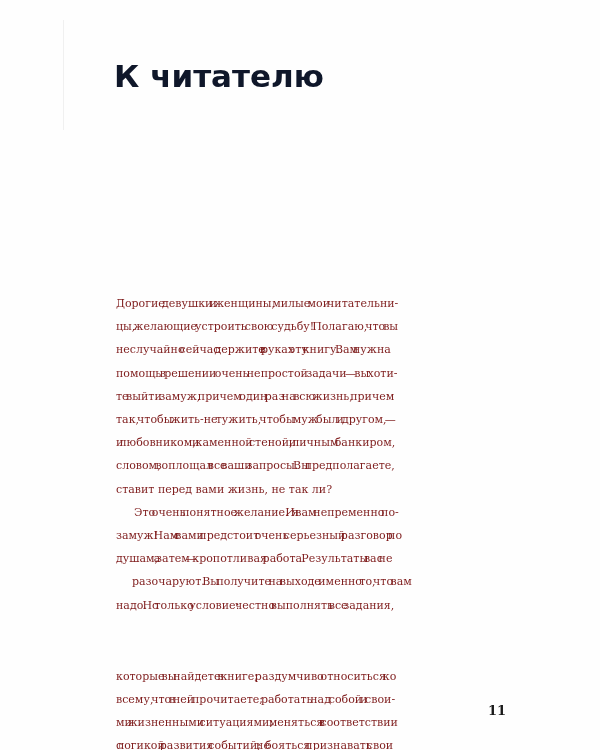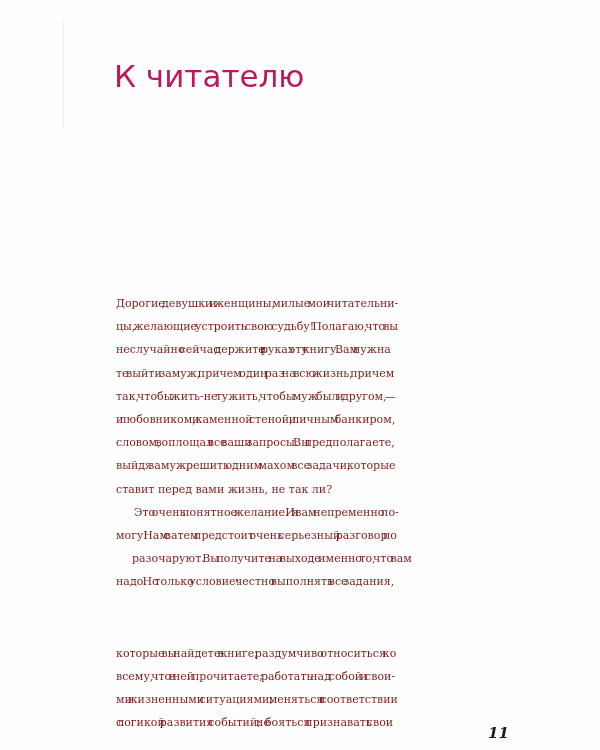--- a/index.html
+++ b/index.html
@@ -1,59 +1,60 @@
 <!DOCTYPE html>
 <html><head>
   <meta charset="utf-8">
   <style>
     html, body { margin: 0; padding: 0; background: #ffffff; }
     body { width: 600px; height: 750px; position: relative; overflow: hidden; }
     .page { position: absolute; left: 0; top: 0; width: 600px; height: 750px; background: #fefefe; }
     .edge-line { position: absolute; left: 63px; top: 20px; width: 1px; height: 110px; background: #f0f0f0; }
     .title {
       position: absolute; left: 114px; top: 58px;
-      font-family: "DejaVu Sans", sans-serif; font-size: 31px; font-weight: 400;
-      color: #be185d; letter-spacing: 0px; white-space: nowrap;
+      font-family: "DejaVu Sans", sans-serif; font-size: 31px; font-weight: 700;
+      color: #0f172a; letter-spacing: 0px; white-space: nowrap;
     }
     .body-text {
       position: absolute; left: 116px; top: 292px; width: 387px;
       font-family: "DejaVu Serif", serif; font-size: 11px; line-height: 23.2px;
       color: #7f1d1d;
     }
     .line { display: block; white-space: nowrap; text-align: justify; text-align-last: justify; }
     .line.last { text-align-last: left; }
     .line.indent { padding-left: 18px; }
     .page-number {
-      position: absolute; left: 488px; top: 724px;
-      font-family: "DejaVu Serif", serif; font-size: 15px; font-weight: bold; color: #1a1a1a; font-style: italic;
+      position: absolute; left: 488px; top: 703px;
+      font-family: "DejaVu Serif", serif; font-size: 13px; font-weight: bold; color: #1a1a1a;
     }
   </style>
 </head>
 <body>
 
 <div class="page">
   <div class="edge-line"></div>
 
   <h1 class="title" style="margin:0;">К читателю</h1>
 
   <div class="body-text">
     <div>
       <span class="line" style="white-space: nowrap; word-spacing: -6.36458px; text-align: left; text-align-last: left;"><span style="white-space: nowrap;">Дорогие девушки и женщины, милые мои читательни-</span></span>
       <span class="line" style="white-space: nowrap; word-spacing: -5.54688px; text-align: right; text-align-last: left;"><span style="white-space: nowrap;">цы, желающие устроить свою судьбу! Полагаю, что вы</span></span>
       <span class="line" style="white-space: nowrap; word-spacing: -8.55078px; text-align: left; text-align-last: left;"><span style="white-space: nowrap;">неслучайно сейчас держите в руках эту книгу. Вам нужна</span></span>
+      <span class="line" style="white-space: nowrap; word-spacing: -5.18555px; text-align: left; text-align-last: left;"><span style="white-space: nowrap;">помощь в решении очень непростой задачи — вы хоти-</span></span>
       <span class="line" style="white-space: nowrap; word-spacing: -6.05903px; text-align: left; text-align-last: left;"><span style="white-space: nowrap;">те выйти замуж, причем один раз на всю жизнь, причем</span></span>
       <span class="line" style="white-space: nowrap; word-spacing: -5.41493px; text-align: left; text-align-last: left;"><span style="white-space: nowrap;">так, чтобы жить-не тужить, чтобы муж был и другом, —</span></span>
       <span class="line" style="white-space: nowrap; word-spacing: -7.26116px; text-align: left; text-align-last: left;"><span style="white-space: nowrap;">и любовником, и каменной стеной, и личным банкиром,</span></span>
       <span class="line" style="white-space: nowrap; word-spacing: -8.73698px; text-align: right; text-align-last: left;"><span style="white-space: nowrap;">словом, воплощал все ваши запросы. Вы предполагаете,</span></span>
-      <span class="line" style="white-space: nowrap; word-spacing: -7.1317px; text-align: left; text-align-last: left;"><span style="white-space: nowrap;">выйдя замуж, решить одним махом все задачи, которые</span></span>
       <span class="line last" style="white-space: nowrap;">ставит перед вами жизнь, не так ли?</span>
     </div>
     <div>
       <span class="line indent" style="white-space: nowrap; word-spacing: -6.7832px; text-align: left; text-align-last: left;"><span style="white-space: nowrap;">Это очень понятное желание. И я вам непременно по-</span></span>
-      <span class="line" style="white-space: nowrap; word-spacing: -8.07812px; text-align: left; text-align-last: left;"><span style="white-space: nowrap;">могу! Нам с затем предстоит очень серьезный разговор по</span></span>
+      <span class="line" style="white-space: nowrap; word-spacing: -8.07812px; text-align: left; text-align-last: left;"><span style="white-space: nowrap;">замуж! Нам с вами предстоит очень серьезный разговор по</span></span>
+      <span class="line" style="white-space: nowrap; word-spacing: -7.76172px; text-align: left; text-align-last: left;"><span style="white-space: nowrap;">душам, а затем — кропотливая работа. Результаты вас не</span></span>
       <span class="line" style="white-space: nowrap; word-spacing: -6.06641px; text-align: left; text-align-last: left;"><span style="white-space: nowrap; margin-left: 16px;">разочаруют. Вы получите на выходе именно то, что вам</span></span>
       <span class="line" style="white-space: nowrap; word-spacing: -7.77232px; text-align: left; text-align-last: left;"><span style="white-space: nowrap;">надо. Но только условие: честно выполнять все задания,</span></span>
       <span class="line" style="white-space: nowrap; word-spacing: -6.57589px; text-align: center; text-align-last: left; margin-top: 48px;"><span style="white-space: nowrap;">которые вы найдете в книге; раздумчиво относиться ко</span></span>
       <span class="line" style="white-space: nowrap; word-spacing: -5.67535px; text-align: left; text-align-last: left;"><span style="white-space: nowrap;">всему, что в ней прочитаете; работать над собой и свои-</span></span>
       <span class="line" style="white-space: nowrap; word-spacing: -7.93438px; text-align: left; text-align-last: left;"><span style="white-space: nowrap;">ми жизненными ситуациями; меняться в соответствии</span></span>
       <span class="line" style="white-space: nowrap; word-spacing: -8.43304px; text-align: left; text-align-last: left;"><span style="white-space: nowrap;">с логикой развития событий; не бояться признавать свои</span></span>
     </div>
   </div>
 
   <div class="page-number">11</div>

